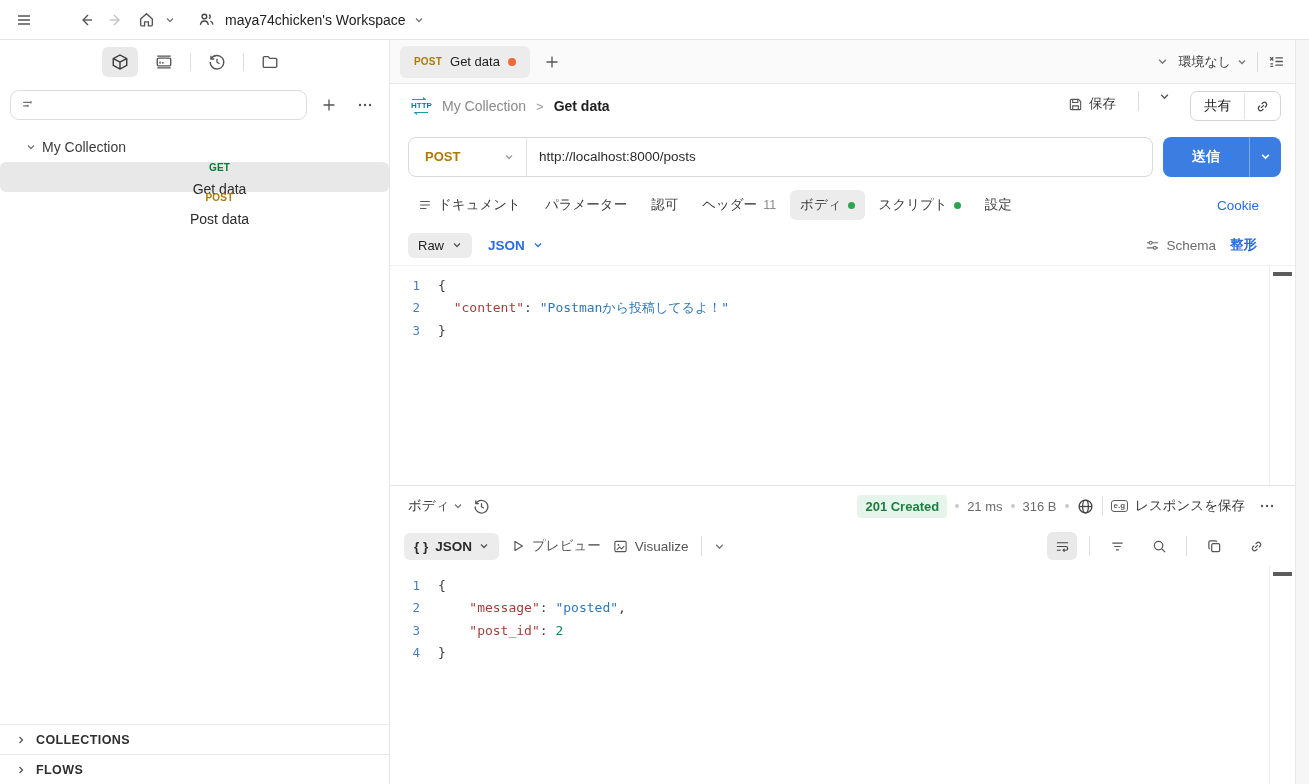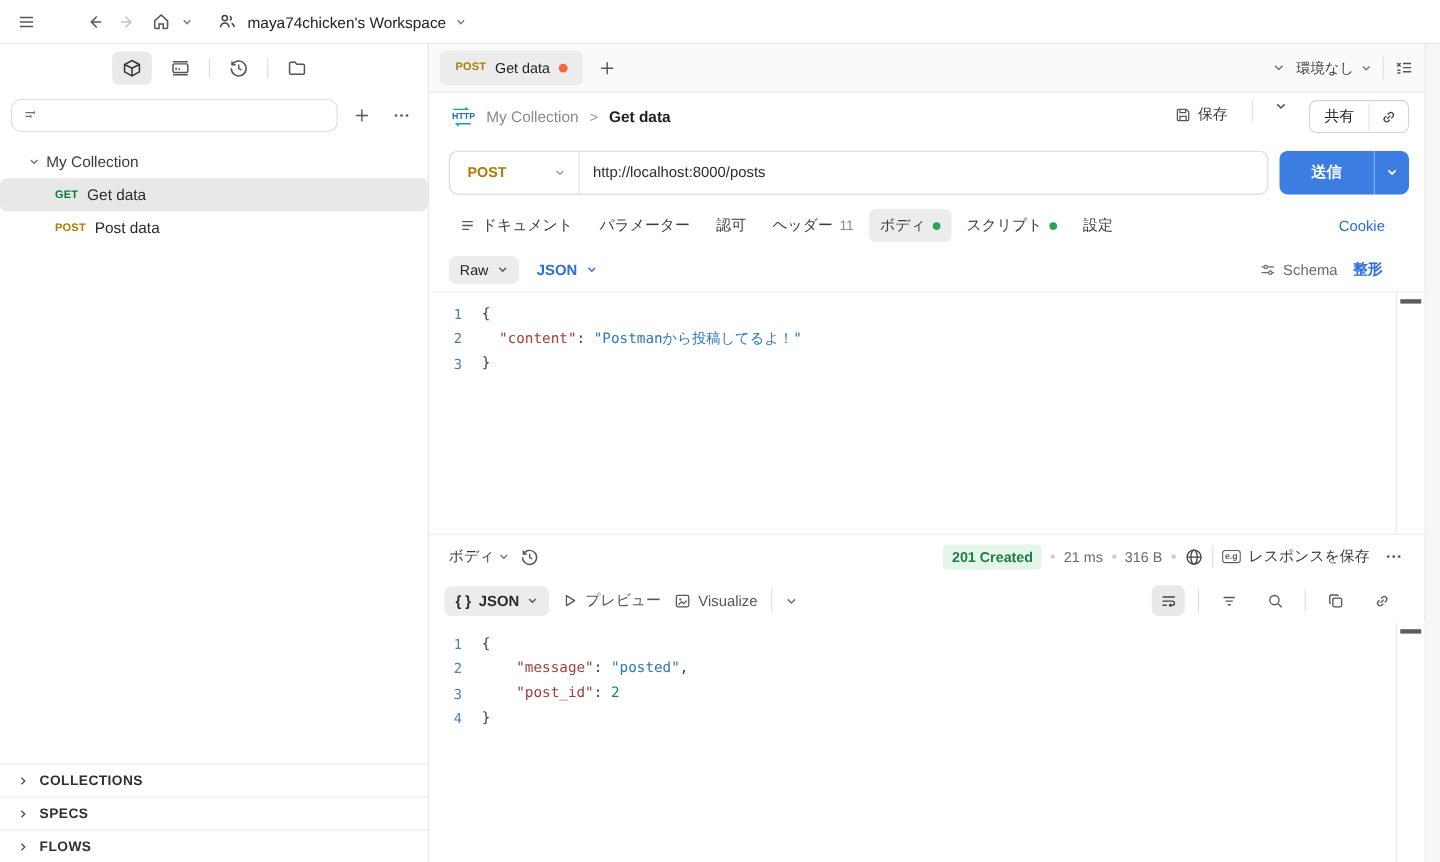--- a/index.html
+++ b/index.html
@@ -27,21 +27,21 @@
   .sb-toolbar { height:44px; flex:none; display:flex; align-items:center; justify-content:center; gap:8px; }
   .sb-tool { width:36px; height:30px; border-radius:6px; display:flex; align-items:center; justify-content:center; cursor:pointer; color:#444; }
   .sb-tool.active { background:#e9e9e9; }
   .sb-sep { width:1px; height:18px; background:#dcdcdc; }
   .sb-searchrow { height:42px; flex:none; display:flex; align-items:center; padding:0 10px; gap:8px; }
   .sb-filter-input { flex:1; height:30px; border:1px solid #dcdcdc; border-radius:9px; background:#fff; display:flex; align-items:center; padding:0 10px; cursor:text; }
   .tree { flex:1; overflow:hidden; padding-top:6px; }
   .tree-row { height:30px; display:flex; align-items:center; cursor:pointer; }
   .tree-header { padding-left:14px; gap:6px; font-size:12px; font-weight:700; letter-spacing:.4px; }
   .tree-folder { padding-left:26px; gap:6px; font-size:14px; color:#3b3b3b; }
-  .tree-req { padding-left:50px; gap:8px; font-size:14px; color:#2b2b2b; border-radius:6px; }
+  .tree-req { padding-left:50px; gap:8px; font-size:14px; color:#2b2b2b; border-radius:6px;flex-direction:column; }
   .tree-req.selected { background:#e8e8e8; }
   .method-badge { font-size:10px; font-weight:700; letter-spacing:.2px; }
   .m-get { color:#007f31; }
   .m-post { color:#ad7a03; }
   .chev { color:#6f6f6f; }
   .sb-bottom { flex:none; }
   .sb-bottom-row { height:30px; border-top:1px solid #e9e9e9; display:flex; align-items:center; padding-left:16px; gap:10px; font-size:12.5px; font-weight:700; letter-spacing:.4px; color:#2f2f2f; cursor:pointer; }
 
   
   .main { flex:1; min-width:0; display:flex; flex-direction:column; }
@@ -241,28 +241,20 @@
       </div>
     </div>
     <div class="sb-bottom">
       <div class="sb-bottom-row">
         <span class="chev">
           <svg width="10" height="10" viewBox="0 0 10 10">
               <path d="M3.5 2 6.5 5 3.5 8" stroke="#555" stroke-width="1.3" fill="none"></path>
             </svg>
         </span>
         <span>COLLECTIONS</span>
-      </div>
-      <div class="sb-bottom-row">
-        <span class="chev">
-          <svg width="10" height="10" viewBox="0 0 10 10">
-              <path d="M3.5 2 6.5 5 3.5 8" stroke="#555" stroke-width="1.3" fill="none"></path>
-            </svg>
-        </span>
-        <span>SPECS</span>
       </div>
       <div class="sb-bottom-row">
         <span class="chev">
           <svg width="10" height="10" viewBox="0 0 10 10">
               <path d="M3.5 2 6.5 5 3.5 8" stroke="#555" stroke-width="1.3" fill="none"></path>
             </svg>
         </span>
         <span>FLOWS</span>
       </div>
     </div>

